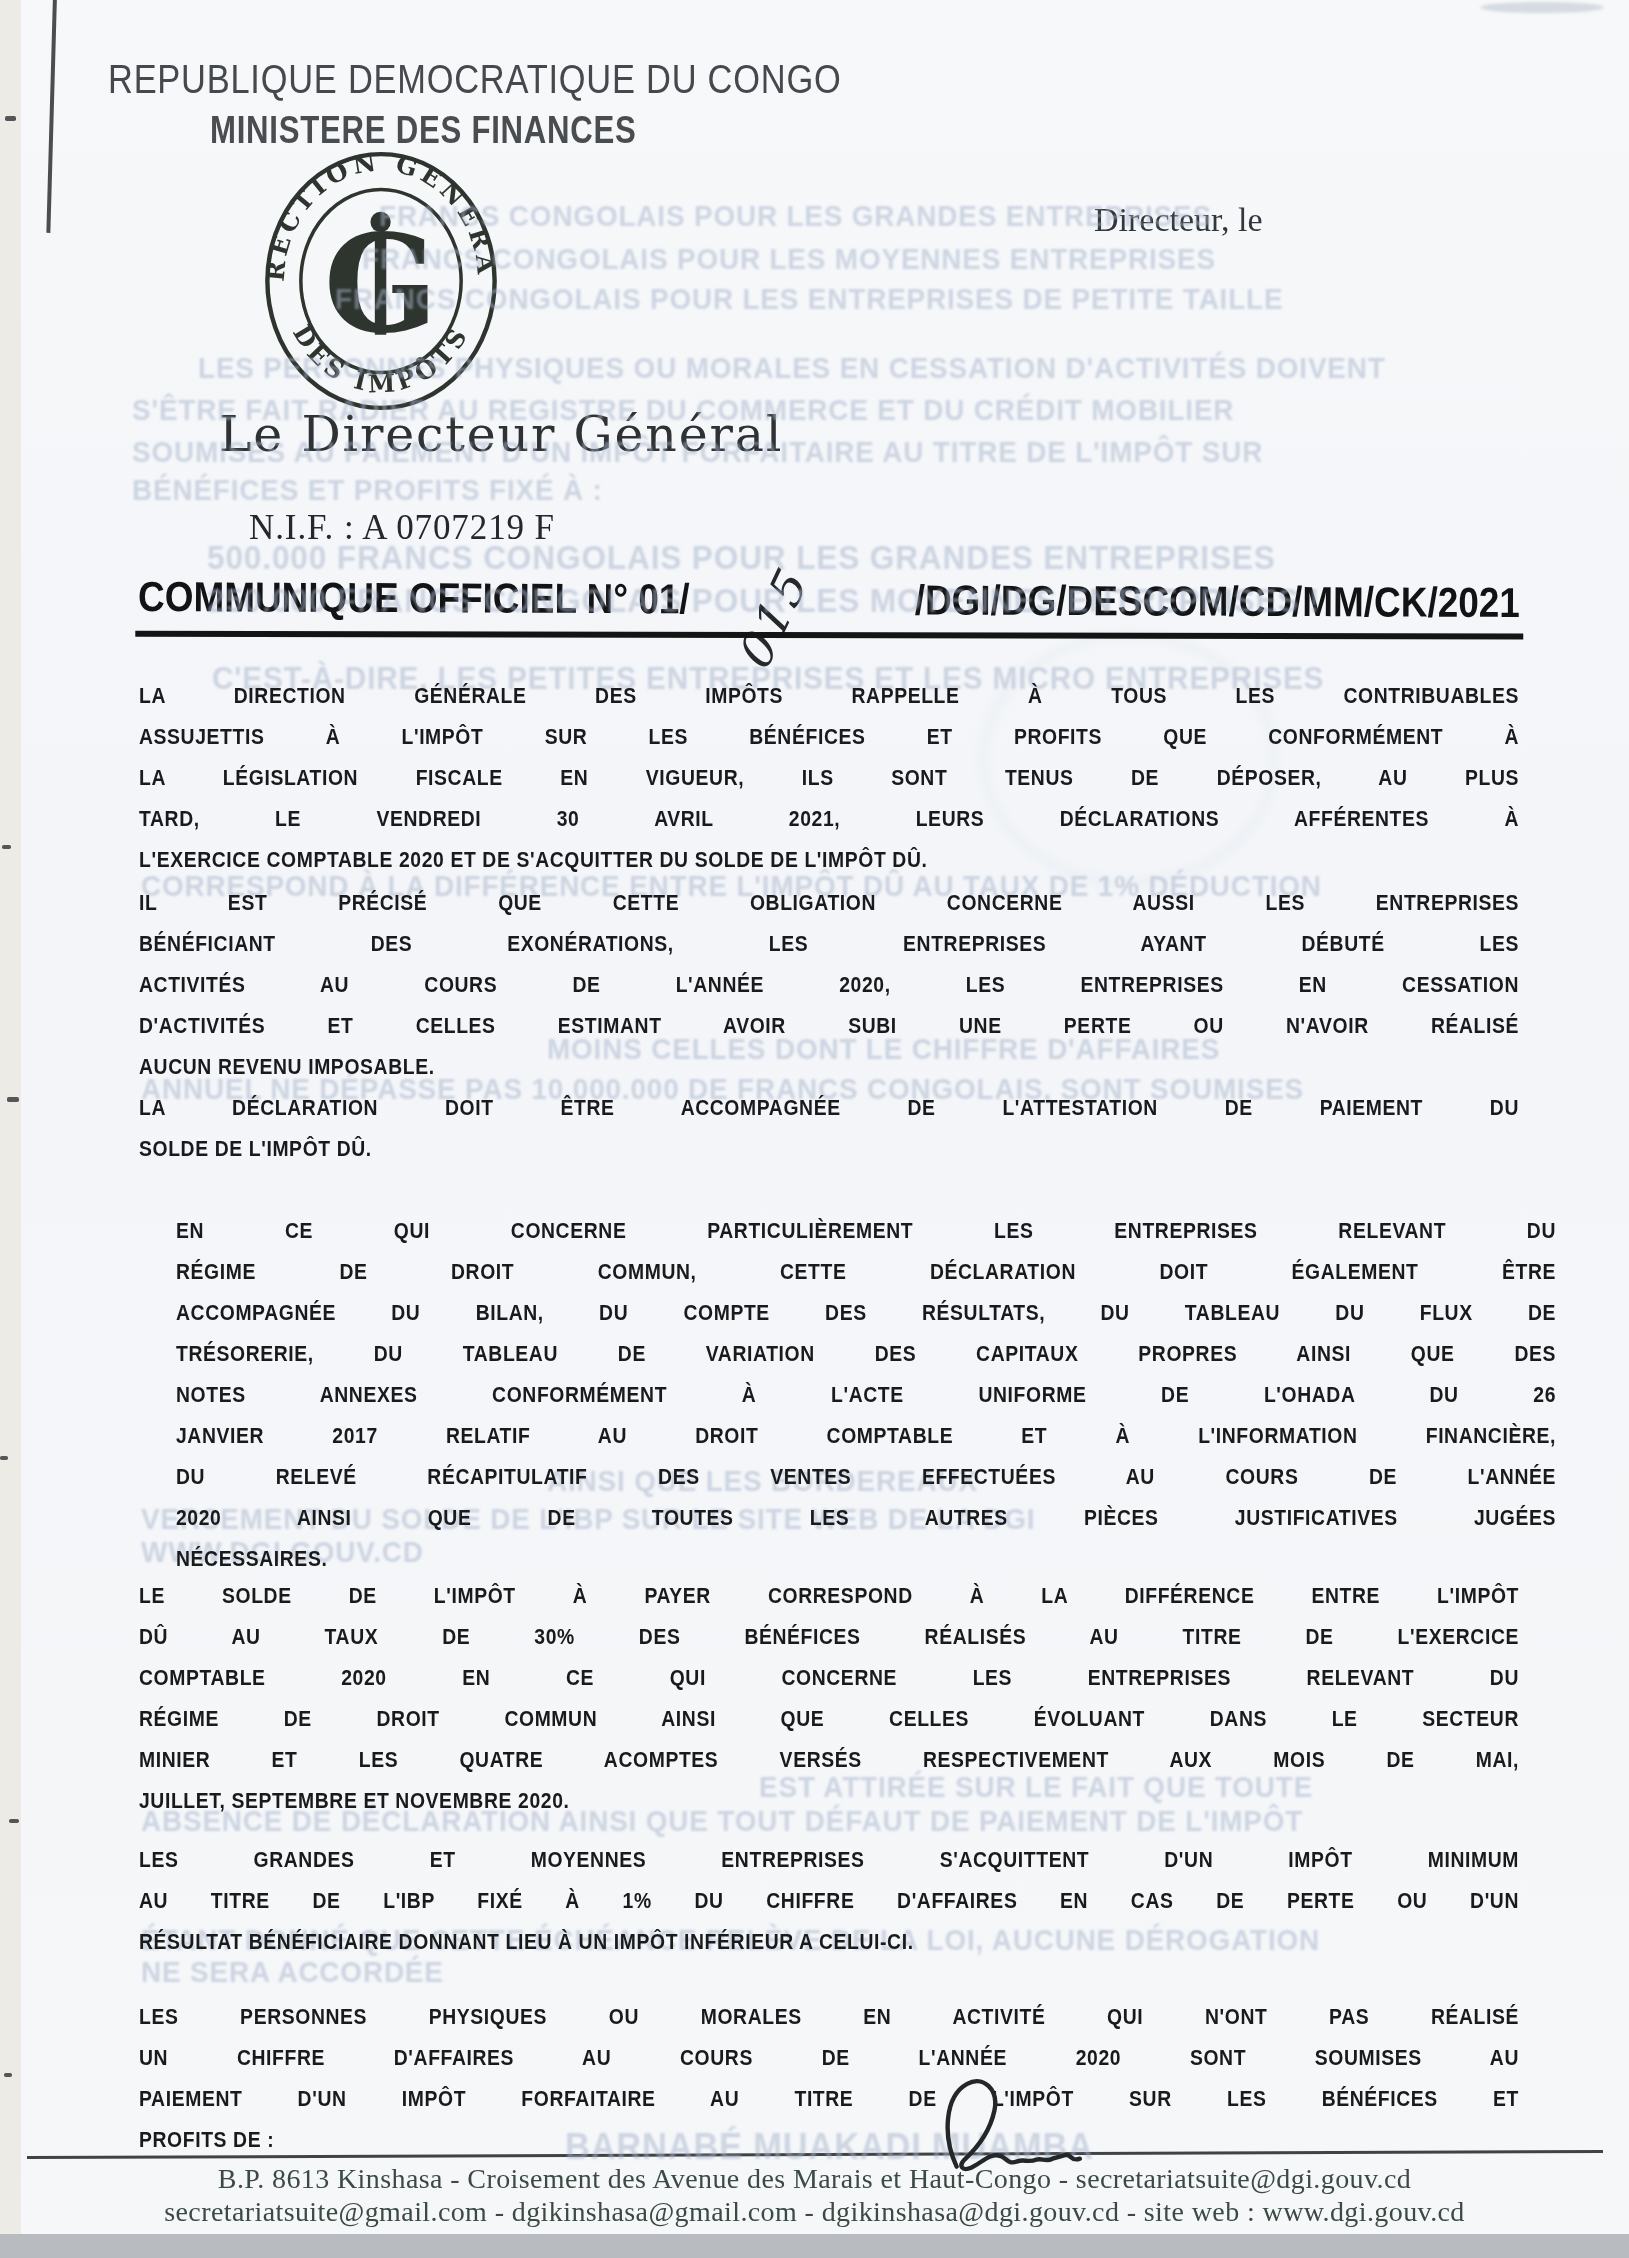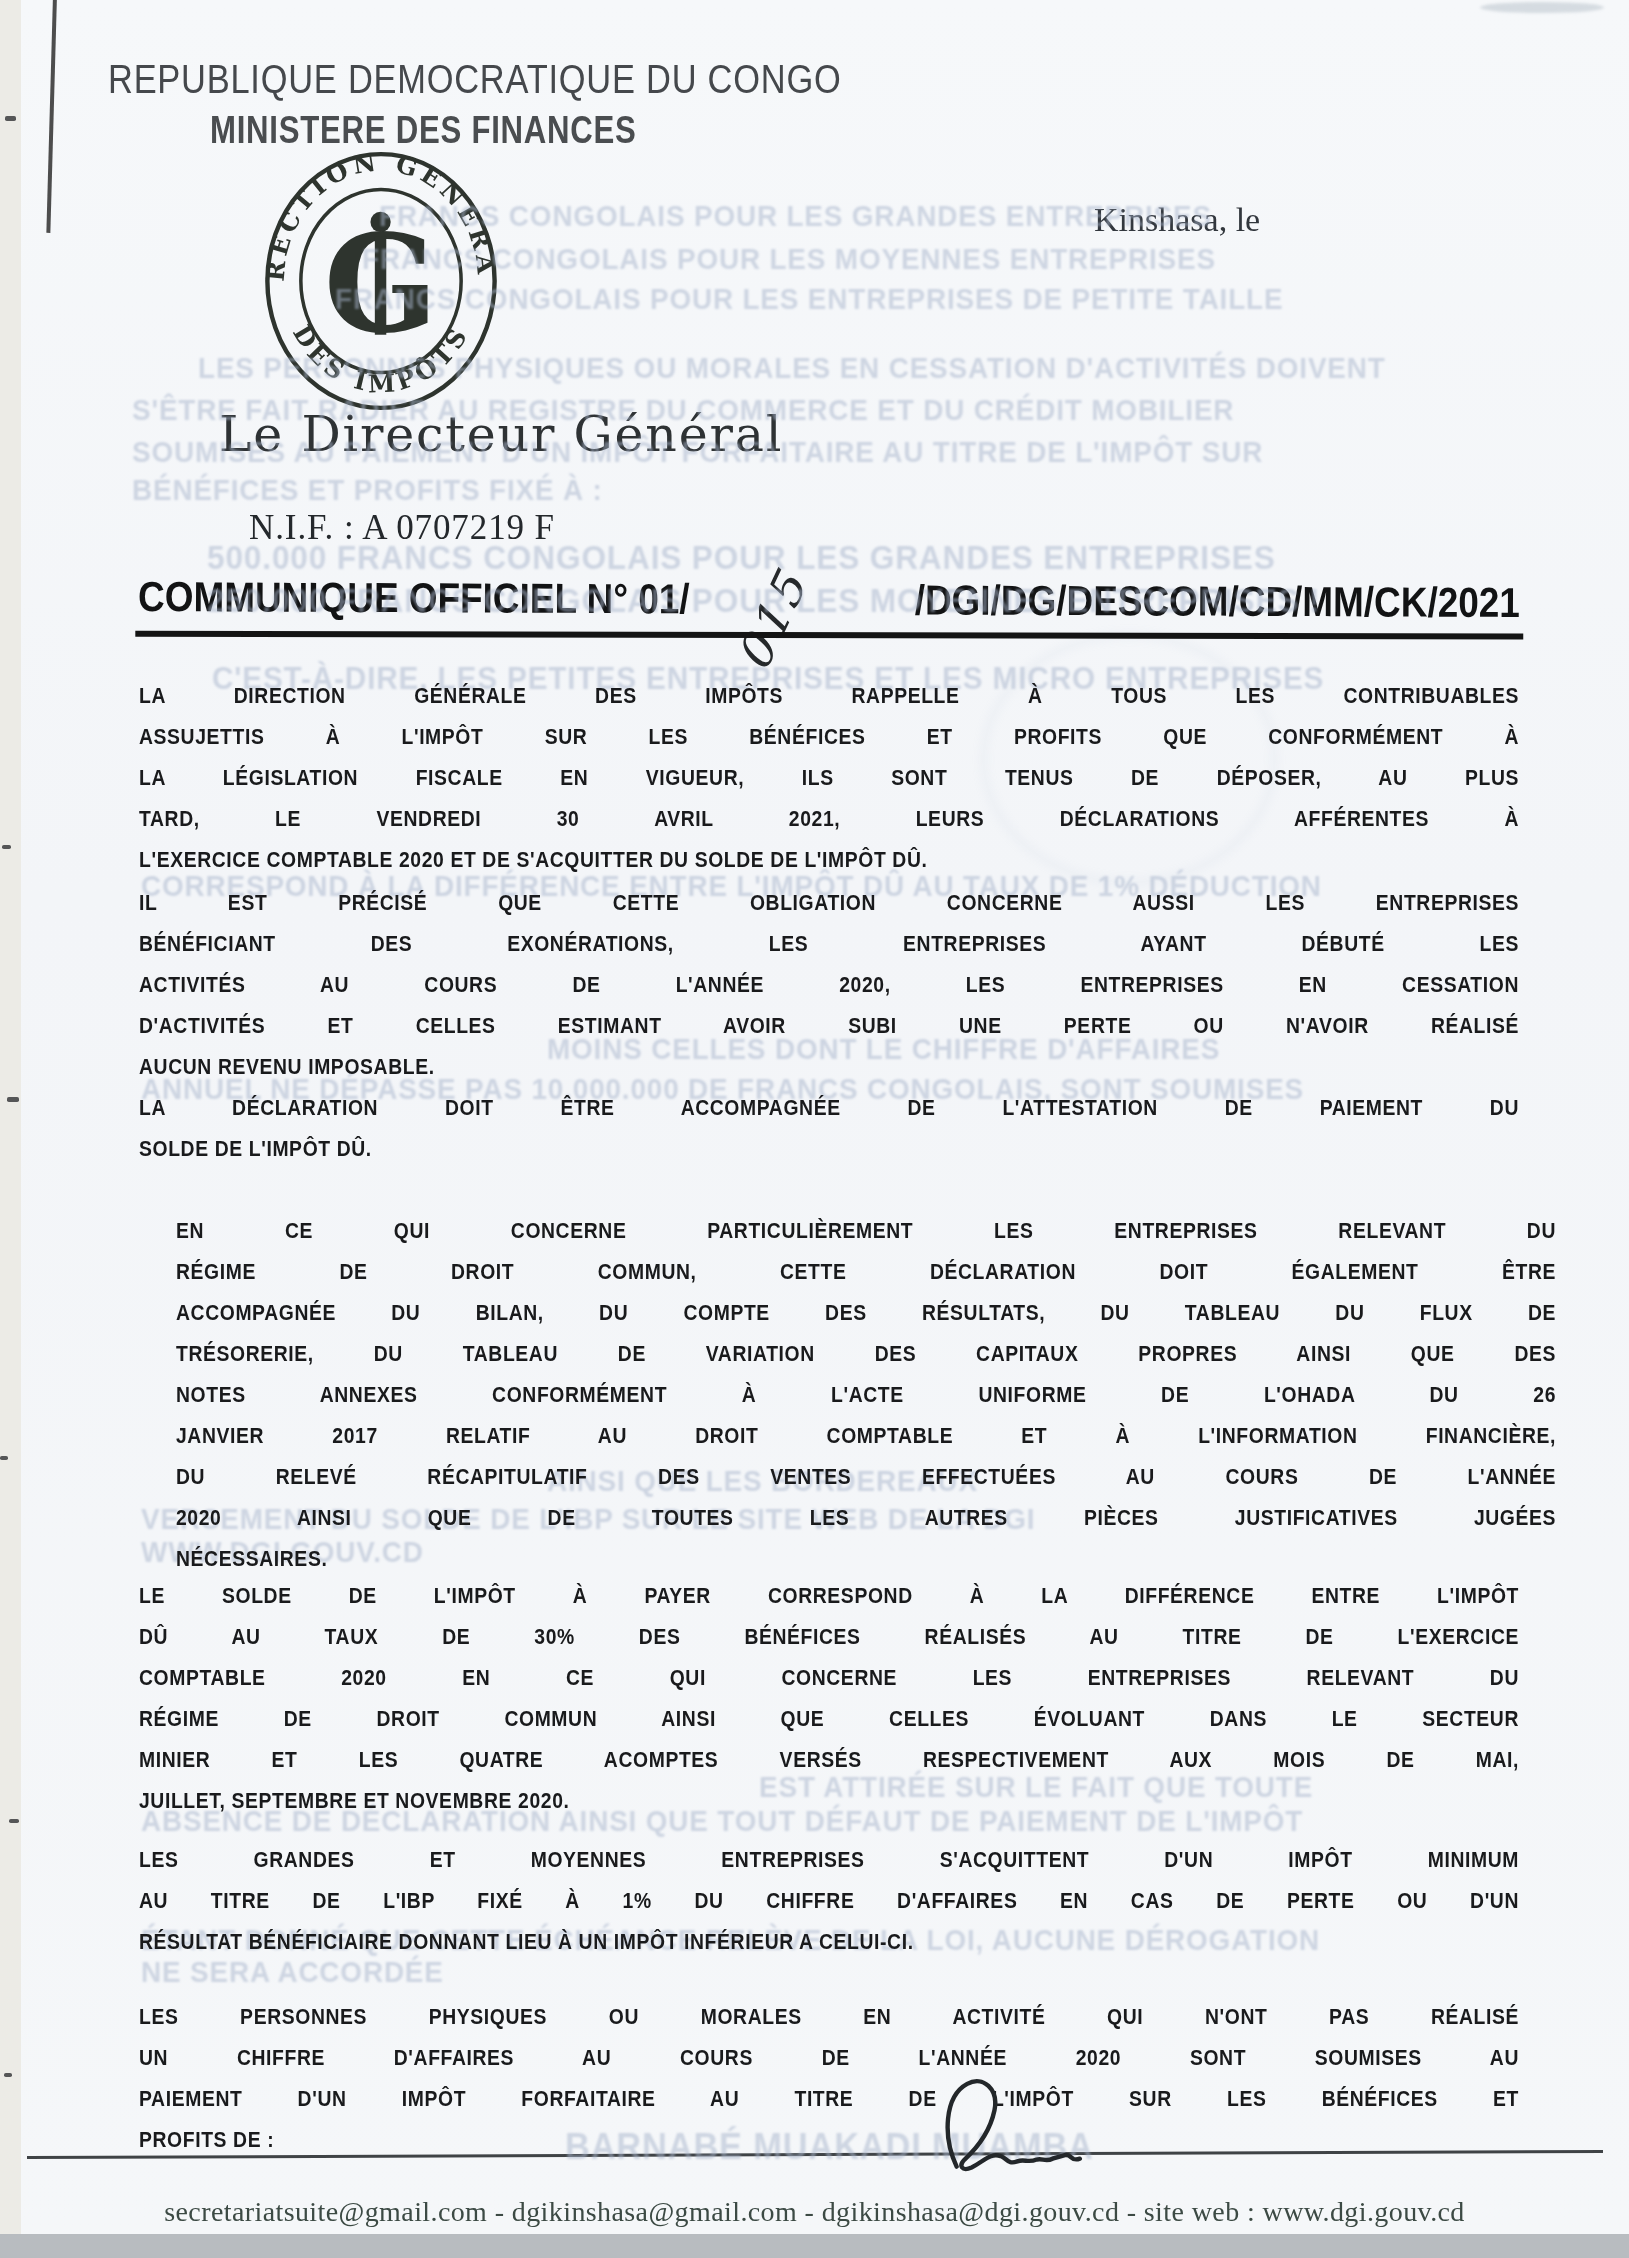--- a/index.html
+++ b/index.html
@@ -121,21 +121,21 @@
     <text class="seal-text" font-size="28" fill="#2e342e">
       <textPath href="#arcBot" startOffset="50%" text-anchor="middle" id="sealBot">DES IMPÔTS</textPath>
     </text>
     <g>
       <text x="136" y="208" text-anchor="middle" font-family="DejaVu Serif, serif" font-size="152" font-weight="700" fill="#2e342e" id="sealMono">G</text>
       <rect x="129" y="100" width="13" height="112" fill="#2e342e"></rect>
       <circle cx="135.5" cy="84" r="11.5" fill="#2e342e"></circle>
     </g>
   </svg>
 
-  <div class="kinshasa">Kinshasa, le</div>
+  <div class="kinshasa">Directeur, le</div>
   <div class="script-title">Le Directeur Général</div>
   <div class="nif">N.I.F. : A 0707219 F</div>
 
   <div class="doc-title">
     <span>COMMUNIQUE OFFICIEL N° 01/</span>
     <span class="hand-gap">
       <span class="hand">015</span>
     </span>
     <span>/DGI/DG/DESCOM/CD/MM/CK/2021</span>
   </div>
@@ -192,17 +192,18 @@
     </div>
 
   <svg class="signature" width="176" height="108" viewBox="0 0 200 122">
     <path d="M 28 106 C 12 72, 14 26, 40 12 C 58 2, 76 18, 71 42 C 66 66, 50 86, 37 98
              C 30 105, 34 112, 45 107 C 59 100, 66 90, 78 94 C 86 97, 86 104, 97 100
              C 105 97, 109 102, 119 98 C 125 96, 129 101, 137 97 L 151 93
              C 159 91, 157 101, 168 97" fill="none" stroke="#23272a" stroke-width="5" stroke-linecap="round"></path>
   </svg>
 
   <div class="f-rule"></div>
+  <div class="f-line f1">B.P. 8613 Kinshasa - Croisement des Avenue des Marais et Haut-Congo - secretariatsuite@dgi.gouv.cd</div>
   <div class="f-line f2">secretariatsuite@gmail.com - dgikinshasa@gmail.com - dgikinshasa@dgi.gouv.cd - site web : www.dgi.gouv.cd</div>
   <div class="f-line f3">+243 82 81 15 555 - +243 82 81 35 555</div>
 
 </div>
 
 
 </body></html>

